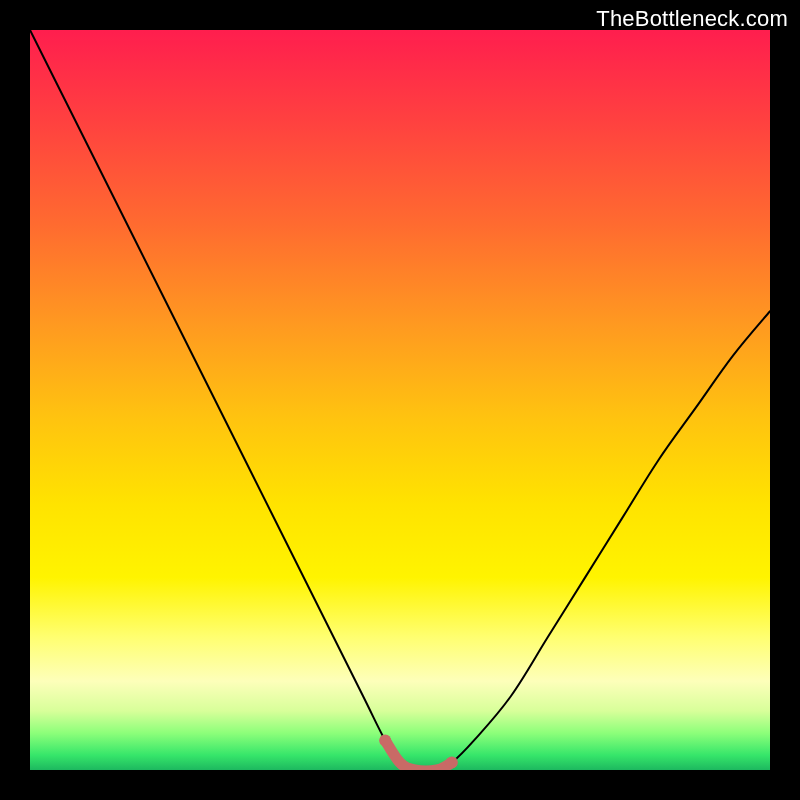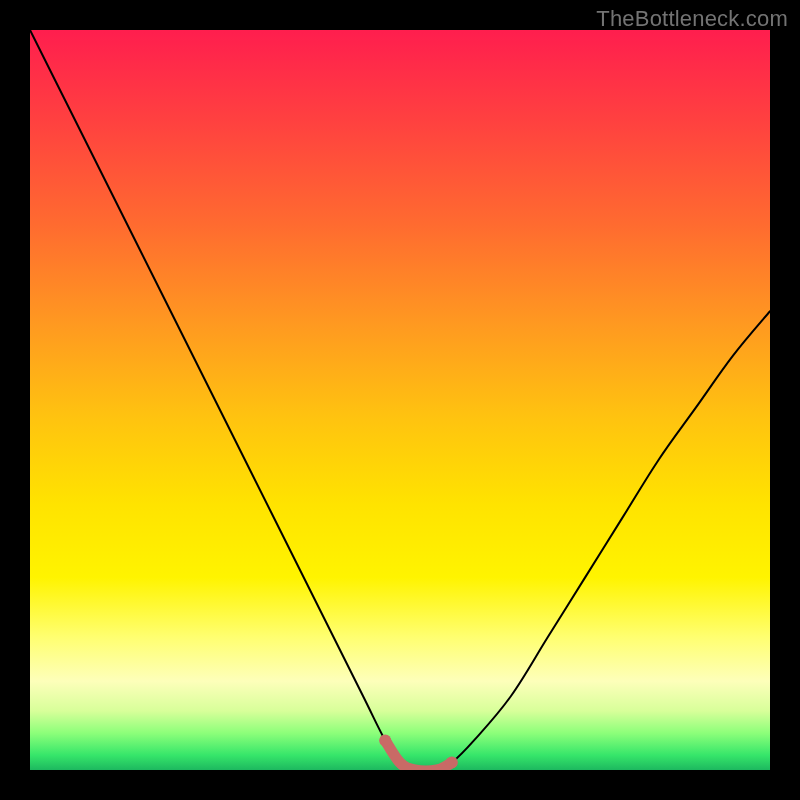--- a/index.html
+++ b/index.html
@@ -38,21 +38,21 @@
       #d8ff9a 92%,
       #8dff7a 95%,
       #36e66a 98%,
       #1db85f 100%
     );
   }
   .watermark {
     position: absolute;
     top: 6px;
     right: 12px;
-    color: #737373;
+    color: #ffffff;
     font-size: 22px;
     font-weight: 500;
     letter-spacing: 0.2px;
   }
   svg.curve {
     position: absolute;
     top: 0;
     left: 0;
   }
 </style>

